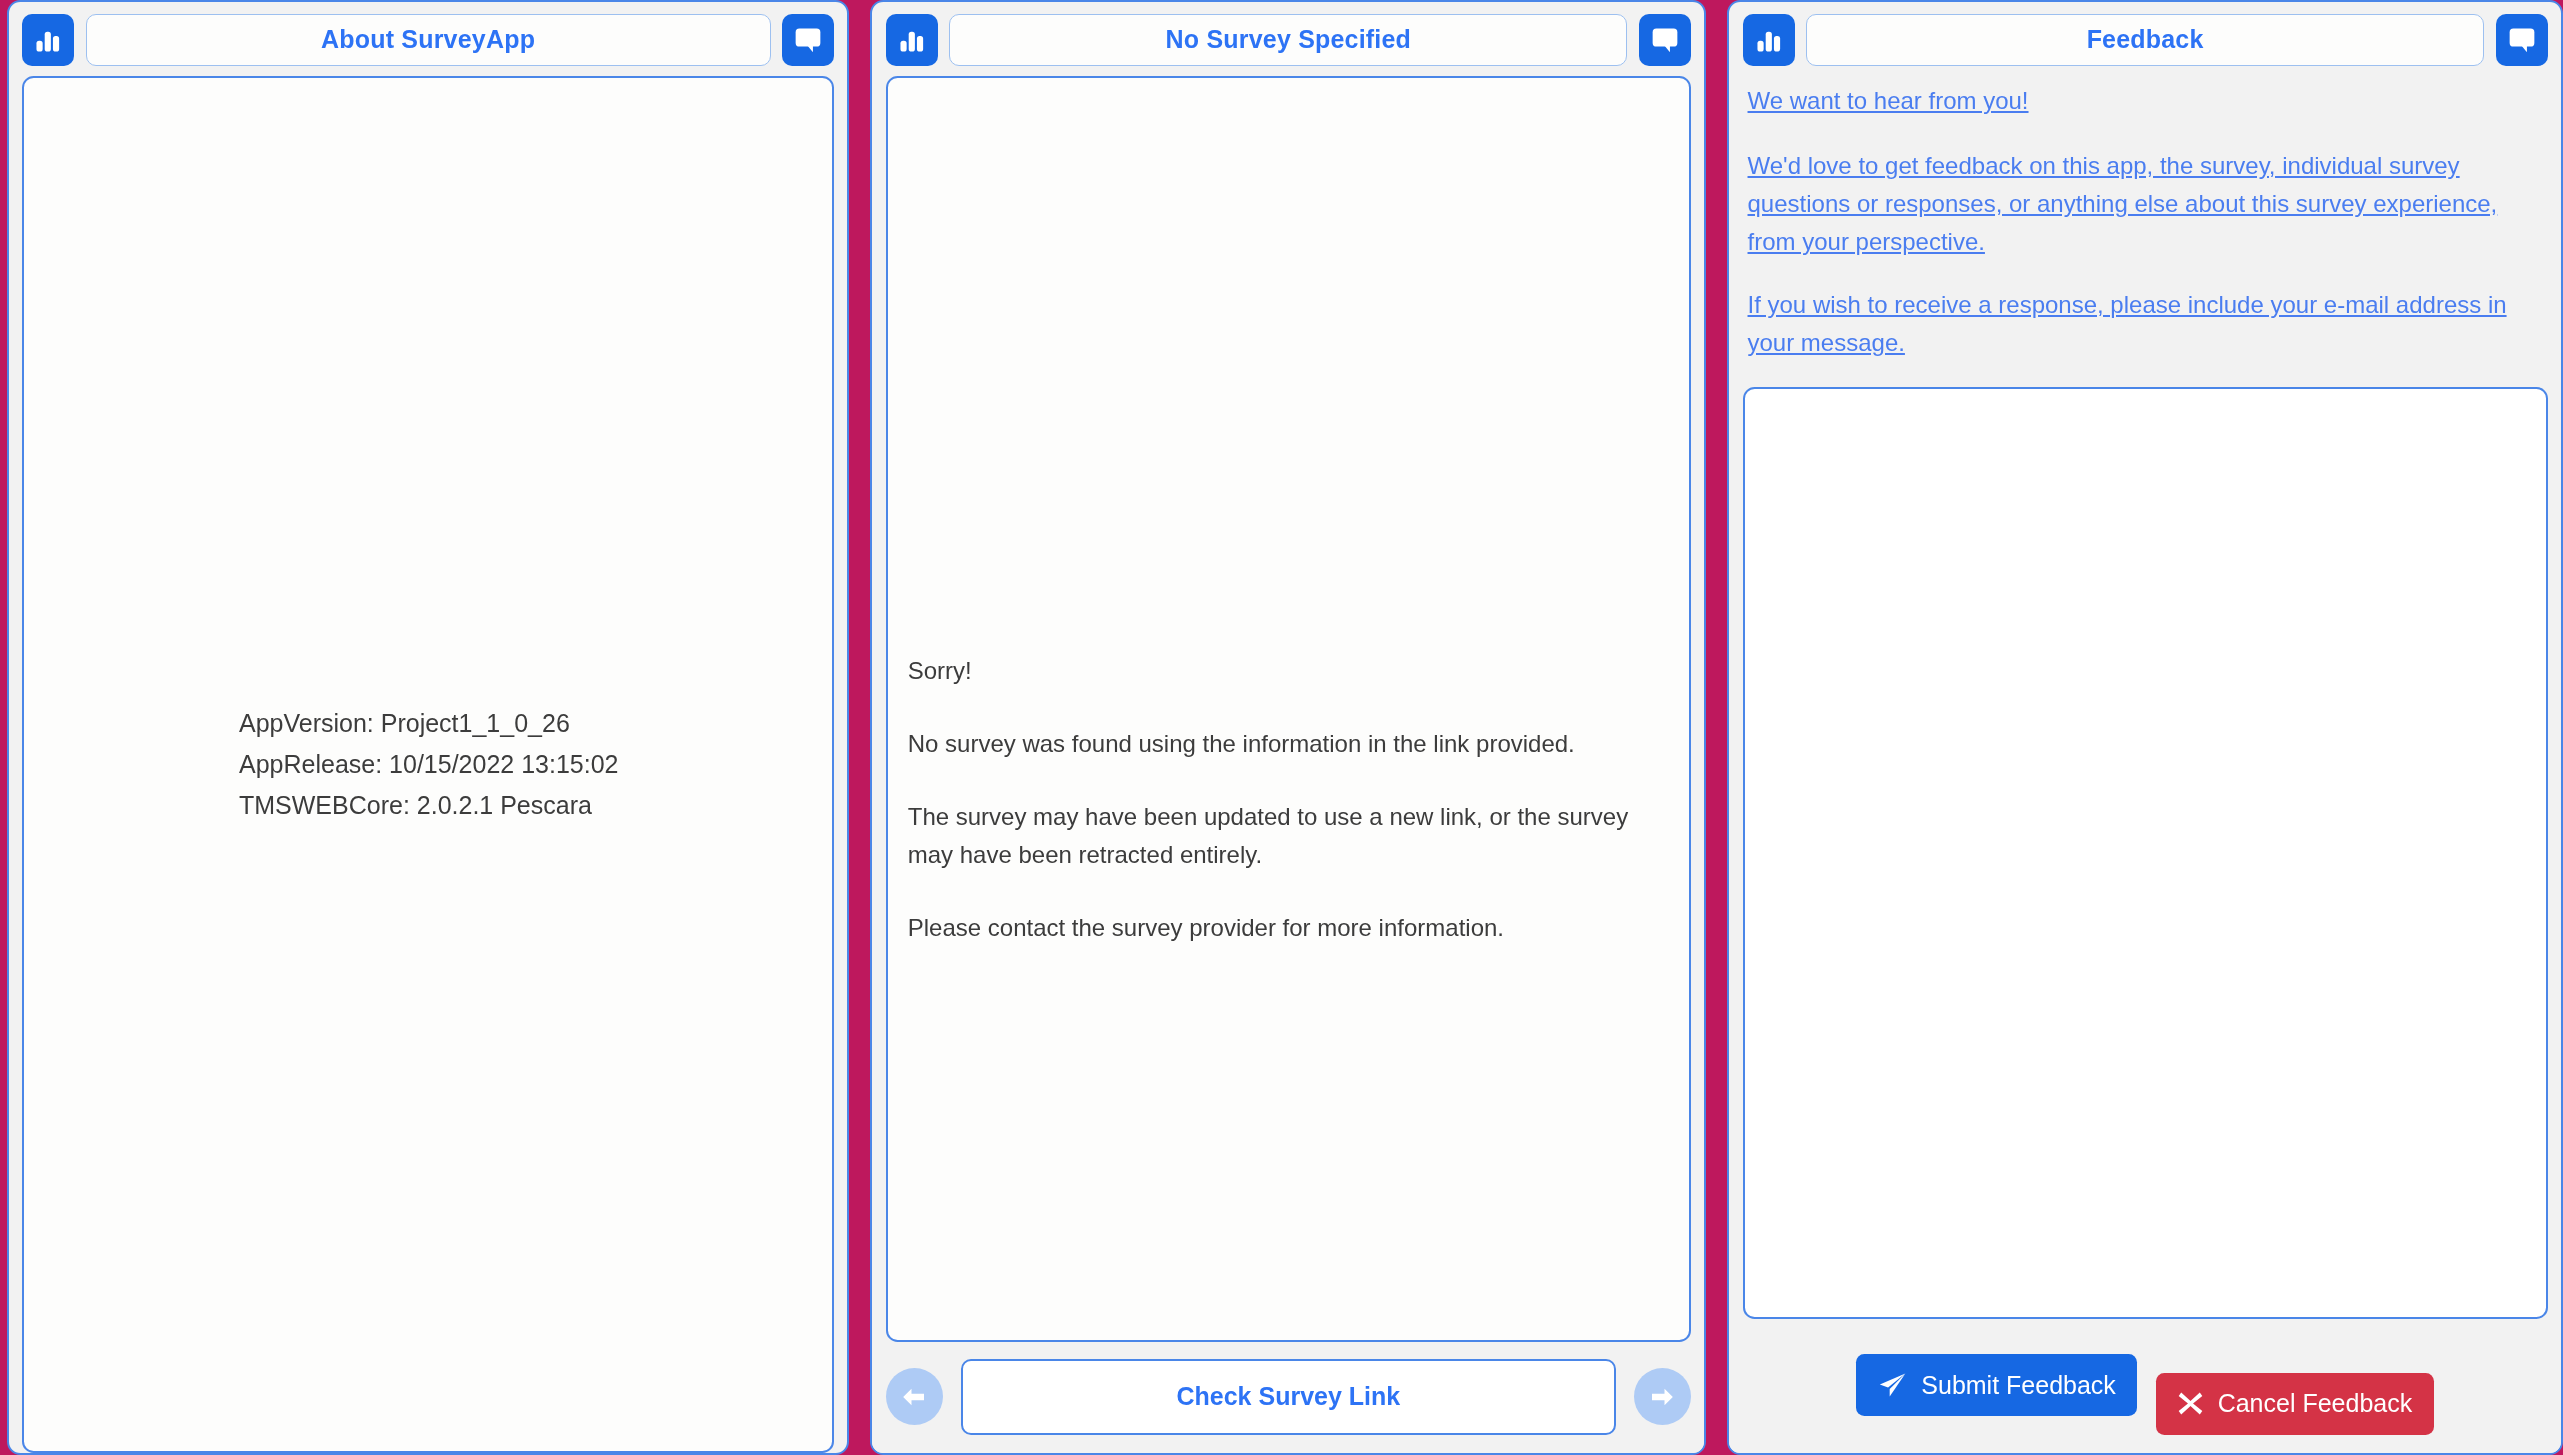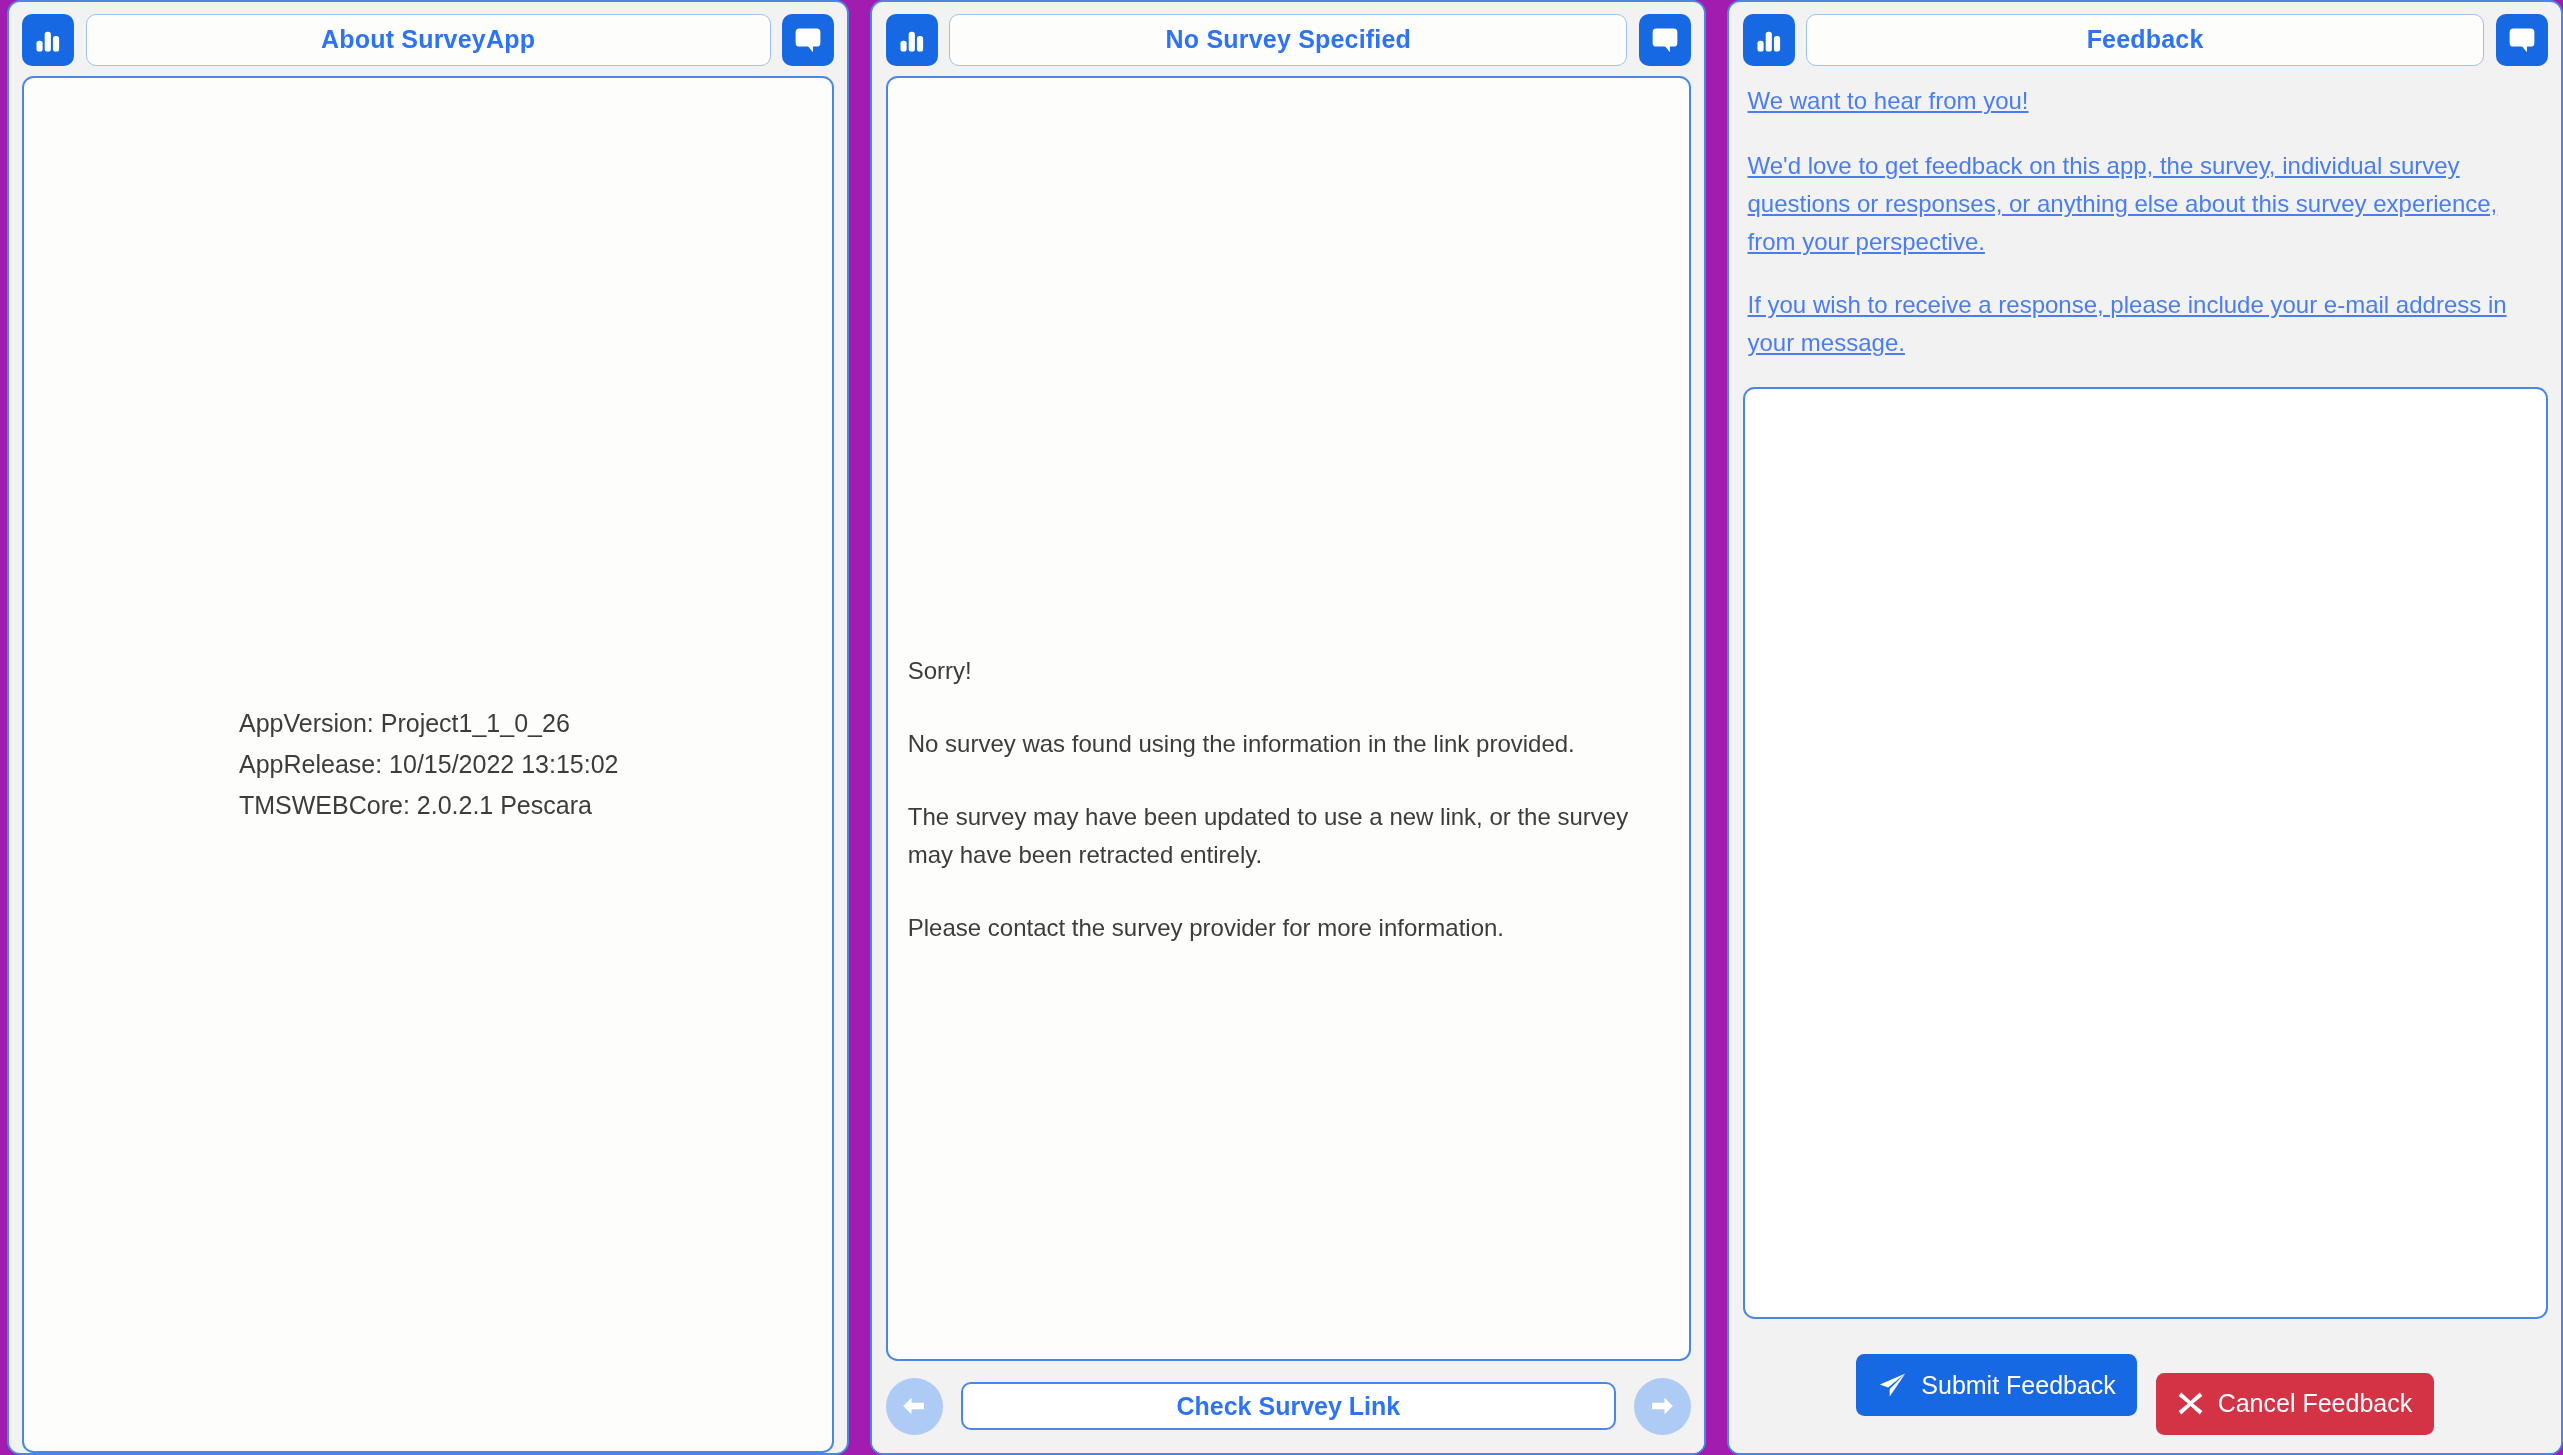--- a/index.html
+++ b/index.html
@@ -15,21 +15,21 @@
   }
 
   .screen {
     position: relative;
     width: 2563px;
     height: 1455px;
     display: flex;
     gap: 21px;
     padding: 0;
     box-sizing: border-box;
-    background: #a21caf;
+    background: #be185d;
   }
 
   
   .panel {
     position: relative;
     box-sizing: border-box;
     background: #f2f2f2;
     border: 2.5px solid #4a86e8;
     border-radius: 13.3px;
     display: flex;
@@ -200,21 +200,21 @@
     flex: 0 0 57px;
     border-radius: 50%;
     background: #aecbf5;
     display: flex;
     align-items: center;
     justify-content: center;
     cursor: pointer;
   }
   .nav-center-btn {
     flex: 1 1 auto;
-    height: 48px;
+    height: 76px;
     background: #ffffff;
     border: 2.5px solid #4a86e8;
     border-radius: 10px;
     display: flex;
     align-items: center;
     justify-content: center;
     box-sizing: border-box;
     cursor: pointer;
   }
   .nav-center-label {

